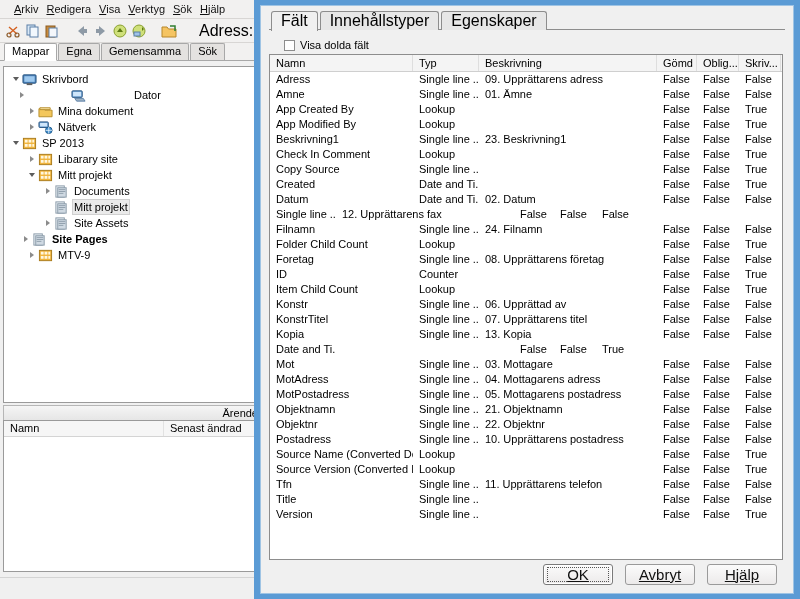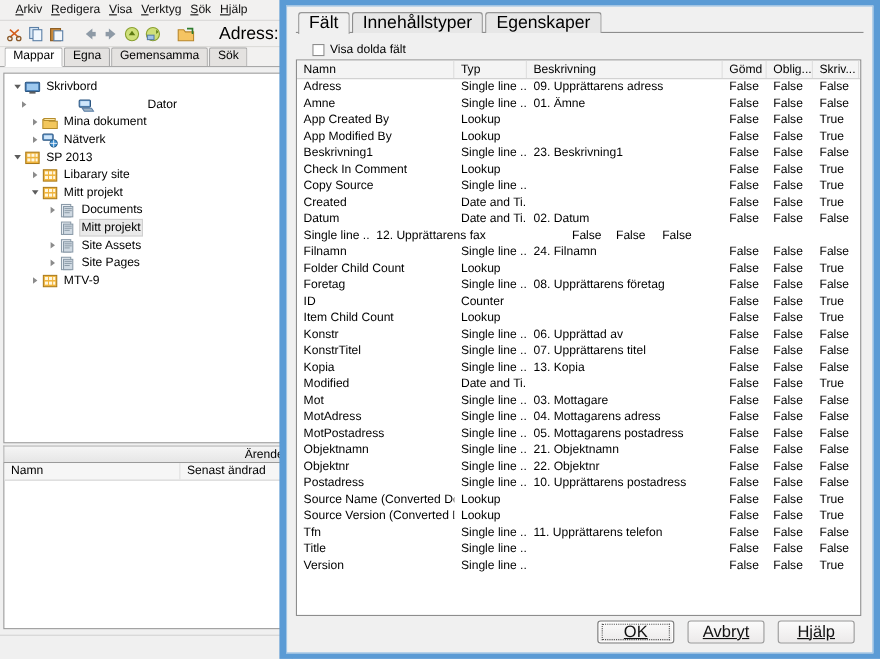--- a/index.html
+++ b/index.html
@@ -376,21 +376,21 @@
           </span>
           <span class="ticon">
             <svg width="15" height="15" viewBox="0 0 16 16">
               <rect x="2" y="2" width="9" height="12" fill="#e9eef3" stroke="#8a9aa8"></rect>
               <rect x="4" y="4" width="9" height="10" fill="#cfd9e2" stroke="#8a9aa8"></rect>
               <path d="M5 6 h7 M5 8 h7 M5 10 h5" stroke="#7f8f9d" stroke-width="0.8"></path>
             </svg>
           </span>
           <span class="tlabel">Site Assets</span>
         </div>
-        <div class="tnode" style="padding-left: 38px;">
+        <div class="tnode" style="padding-left: 16px; font-weight: bold;">
           <span class="tw">
             <span class="arrow-c"></span>
           </span>
           <span class="ticon">
             <svg width="15" height="15" viewBox="0 0 16 16">
               <rect x="2" y="2" width="9" height="12" fill="#e9eef3" stroke="#8a9aa8"></rect>
               <rect x="4" y="4" width="9" height="10" fill="#cfd9e2" stroke="#8a9aa8"></rect>
               <path d="M5 6 h7 M5 8 h7 M5 10 h5" stroke="#7f8f9d" stroke-width="0.8"></path>
             </svg>
           </span>
@@ -590,21 +590,20 @@
             </div>
             <div class="grow">
               <div class="gc c-name">Kopia</div>
               <div class="gc c-type">Single line ...</div>
               <div class="gc c-desc">13. Kopia</div>
               <div class="gc c-hid">False</div>
               <div class="gc c-req">False</div>
               <div class="gc c-ro">False</div>
             </div>
             <div class="grow">
-              <div class="gc c-name">Modified</div>
               <div class="gc c-type">Date and Ti...</div>
               <div class="gc c-desc"></div>
               <div class="gc c-hid">False</div>
               <div class="gc c-req">False</div>
               <div class="gc c-ro">True</div>
             </div>
             <div class="grow">
               <div class="gc c-name">Mot</div>
               <div class="gc c-type">Single line ...</div>
               <div class="gc c-desc">03. Mottagare</div>

